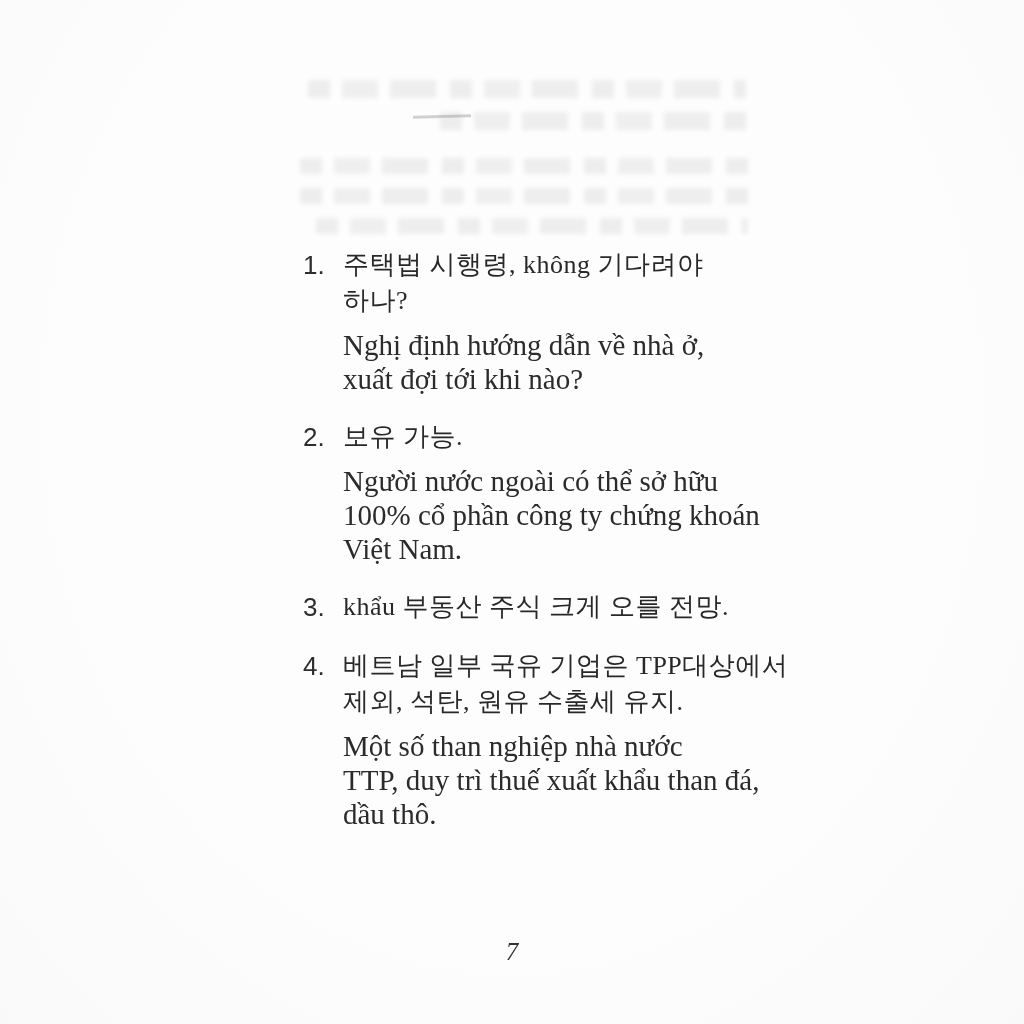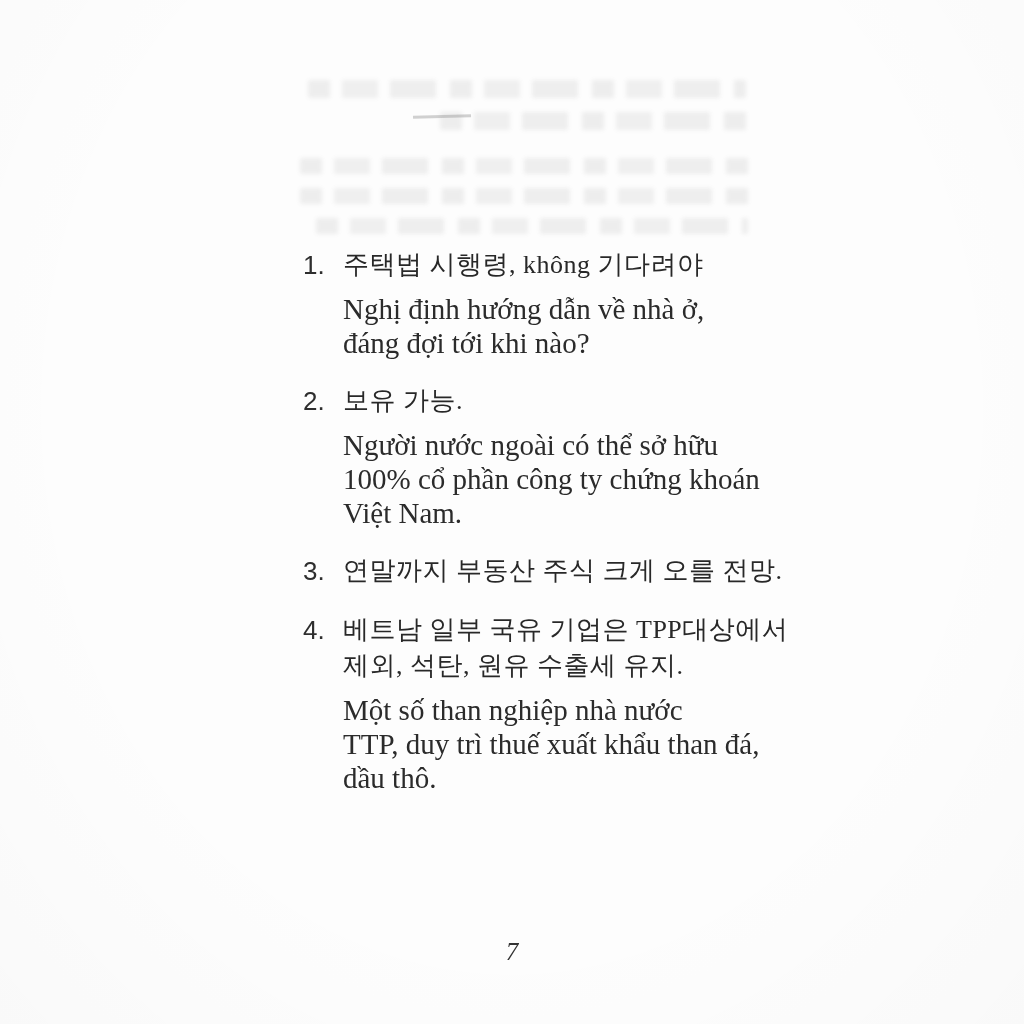--- a/index.html
+++ b/index.html
@@ -113,43 +113,44 @@
     <div class="bleed" style="left:300px; top:188px; width:460px; height:16px;"></div>
     <div class="bleed" style="left:316px; top:218px; width:432px; height:16px;"></div>
   </div>
 
   <div class="list">
 
     <div class="item">
       <div class="item-num">1.</div>
       <div class="item-body">
         <div class="ko-line">주택법 시행령, không 기다려야</div>
+        <div class="ko-line">하나?</div>
         <div class="vi-block">
           <div class="vi-line">Nghị định hướng dẫn về nhà ở,</div>
-          <div class="vi-line">đáng đợi tới khi nào?</div>
+          <div class="vi-line">xuất đợi tới khi nào?</div>
         </div>
       </div>
     </div>
 
     <div class="item">
       <div class="item-num">2.</div>
       <div class="item-body">
         <div class="ko-line">보유 가능.</div>
         <div class="vi-block">
           <div class="vi-line">Người nước ngoài có thể sở hữu</div>
           <div class="vi-line">100% cổ phần công ty chứng khoán</div>
           <div class="vi-line">Việt Nam.</div>
         </div>
       </div>
     </div>
 
     <div class="item">
       <div class="item-num">3.</div>
       <div class="item-body">
-        <div class="ko-line">연말까지 부동산 주식 크게 오를 전망.</div>
+        <div class="ko-line">khẩu 부동산 주식 크게 오를 전망.</div>
       </div>
     </div>
 
     <div class="item">
       <div class="item-num">4.</div>
       <div class="item-body">
         <div class="ko-line">베트남 일부 국유 기업은 TPP대상에서</div>
         <div class="ko-line">제외, 석탄, 원유 수출세 유지.</div>
         <div class="vi-block">
           <div class="vi-line">Một số than nghiệp nhà nước</div>

